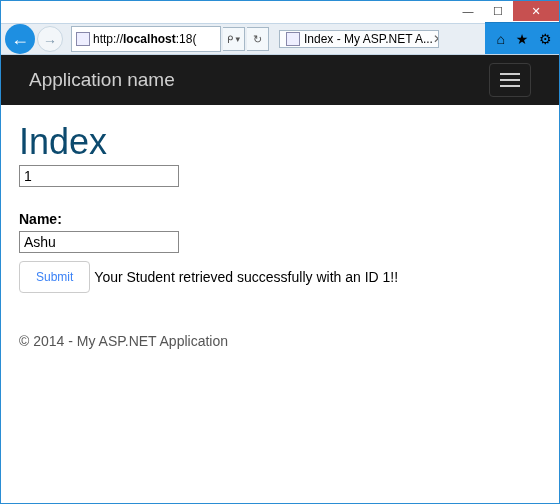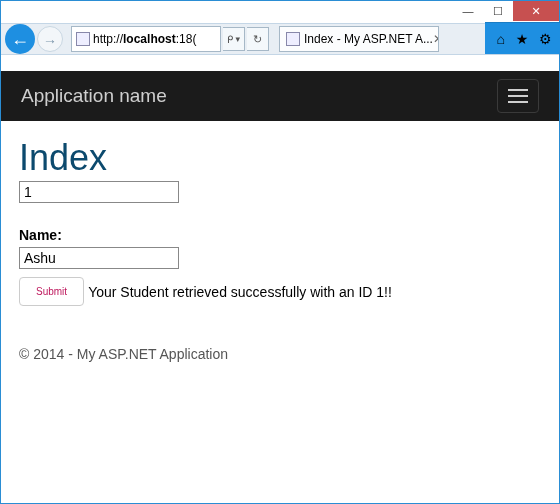--- a/index.html
+++ b/index.html
@@ -82,43 +82,43 @@
   .url-box .file-icon {
     width: 14px;height:14px;border:1px solid #88a;background:#eef;margin-right:3px;flex-shrink:0;
   }
   .url-text b { font-weight: bold; }
   .url-ctrl {
     width: 22px;height:24px;display:flex;align-items:center;justify-content:center;
     border:1px solid #a6b8c7;border-left:none;background:#f4f8fb;color:#555;font-size:11px;
   }
   .tab {
     flex: 0 0 160px;
-    height: 26px;
+    height: 18px;
     border: 1px solid #a6b8c7;
     background: #fcfdfe;
     display: flex;
     align-items: center;
     padding: 0 6px;
     font-size: 12px;
     margin-left: 8px;
     overflow: hidden;
     white-space: nowrap;
   }
   .tab .file-icon {
     width:14px;height:14px;border:1px solid #88a;background:#eef;margin-right:4px;flex-shrink:0;
   }
   .tab .x { margin-left:auto;color:#666;font-size:12px;flex-shrink:0; }
   .chrome-right-wrap { background:#1e8fe1;height:32px;display:flex;align-items:center;margin:-1px -4px -1px 0;padding:0 6px;position:absolute;right:0;top:22px;width:78px;justify-content:space-around;border-top:1px solid #1a7cc4; }
   .navbar {
     background: #1b1b1b;
     height: 50px;
     display: flex;
     align-items: center;
-    padding: 0 20px;
-    margin-top: 16px;
+    padding: 0 28px;
+    margin-top: 0;
   }
   .brand { color: #cfcfcf; font-size: 19px; }
   .hamburger {
     margin-left: auto;
     width: 42px; height: 34px;
     border: 1px solid #3a3a3a;
     border-radius: 4px;
     display: flex; flex-direction: column;
     align-items: center; justify-content: center;
     gap: 4px;
@@ -138,22 +138,22 @@
     font-size: 14px;
     margin-bottom: 24px;
     display:block;
   }
   .actionrow { display:flex;align-items:center;gap:4px;margin-bottom:40px;}
   .submit-btn {
     padding: 8px 16px;
     background: #fff;
     border: 1px solid #ccc;
     border-radius: 4px;
-    font-size: 10px;
-    color:#be185d;
+    font-size: 12px;
+    color:#3b82f6;
   }
   .msg { font-size: 14px; }
   .footer { font-size: 14px; color:#555; }
 </style>
 </head>
 <body>
 
 <div class="window">
 
   <div class="titlebar">

